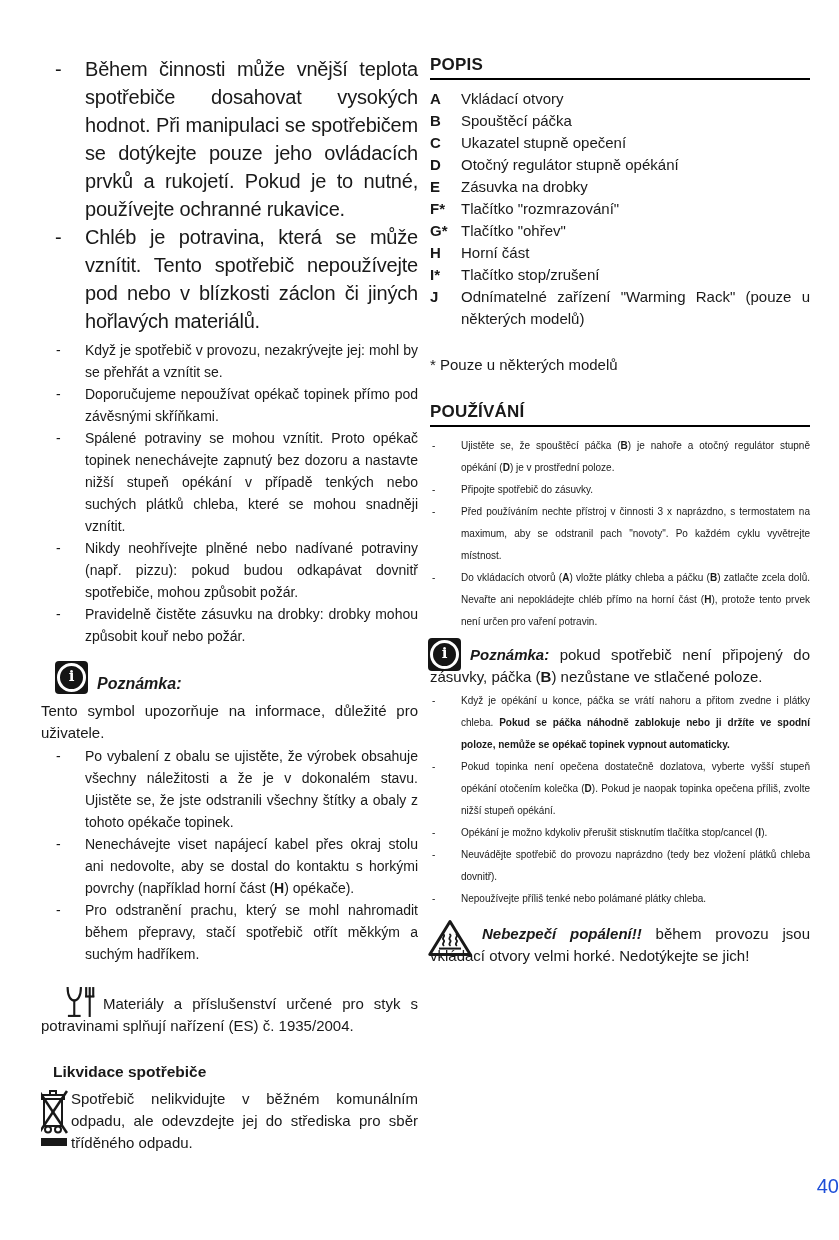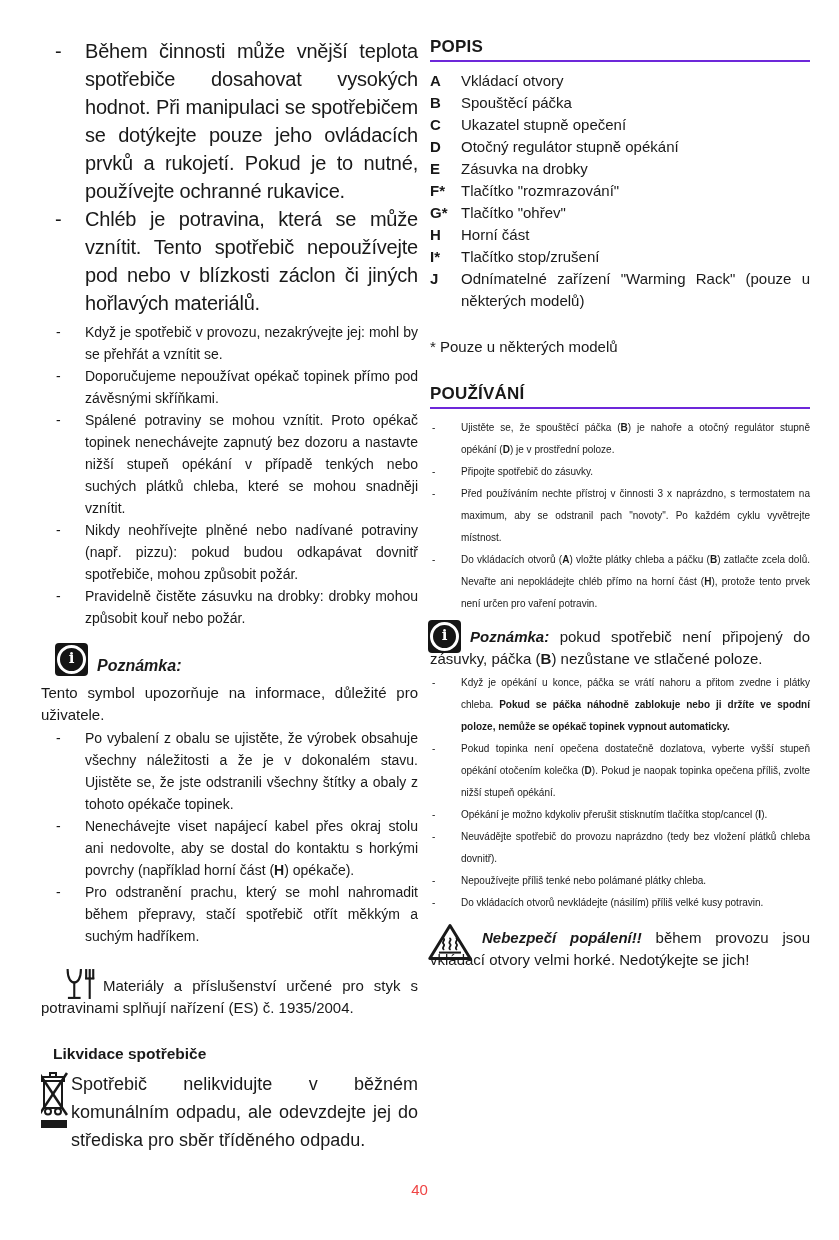--- a/index.html
+++ b/index.html
@@ -4,21 +4,21 @@
 <title>Manual page 40</title>
 <style>
   html,body{margin:0;padding:0;background:#ffffff;}
   body{
     width:839px;height:1240px;overflow:hidden;
     font-family:"Liberation Sans",sans-serif;
     color:#191919;
     -webkit-font-smoothing:antialiased;
   }
   .page{position:relative;width:839px;height:1240px;background:#fff;}
-  .cols{display:flex;gap:12px;padding:37px 29px 0 41px;box-sizing:border-box;}
+  .cols{display:flex;gap:12px;padding:55px 29px 0 41px;box-sizing:border-box;}
   .col-left{width:377px;flex:none;}
   .col-right{width:380px;flex:none;}
 
   p{margin:0;}
   .f-b{font-weight:700;}
   .f-bi{font-weight:700;font-style:italic;}
 
   
   .blist .item{display:flex;}
   .blist .dash{flex:none;box-sizing:border-box;}
@@ -59,35 +59,35 @@
   .rnote-block{margin:11px 0 2px;}
   .rnote-block .abs-icon{left:-2px;top:-6px;}
   .rnote-block p{text-indent:40px;}
 
   .burn-block{margin-top:13px;}
   .burn-block .abs-icon{left:-3px;top:-5px;}
   .burn-block p{text-indent:52px;}
 
   
   .sub-title{font-size:15.5px;font-weight:700;margin:26px 12px 7px;}
-  .disposal{overflow:hidden;font-size:18px;line-height:28px;}
+  .disposal{overflow:hidden;font-size:15px;line-height:22px;}
   .disposal .weee{float:left;width:30px;height:62px;margin:-2px 3px 0 -3px;}
   .disposal p{text-align:justify;}
 
   
   .sec-title{font-size:17px;font-weight:700;letter-spacing:.2px;
-    border-bottom:2px solid #6d28d9;padding-bottom:3px;margin:0 0 8px;}
+    border-bottom:2px solid #000000;padding-bottom:3px;margin:0 0 8px;}
   .sec-usage{margin-top:26px;}
   .def-row{display:flex;font-size:15px;line-height:22px;}
   .def-key{flex:none;width:31px;font-weight:700;}
   .def-text{flex:1;text-align:justify;}
   .footnote{font-size:15px;line-height:22px;margin-top:24px;}
 
-  .page-num{position:absolute;left:0;right:0;bottom:42px;text-align:center;
-    font-size:15px;color:#ef4444;}
+  .page-num{position:absolute;left:0;right:0;bottom:42px;text-align:right;
+    font-size:20px;color:#1d4ed8;}
 
   svg{display:block;}
 </style>
 </head>
 <body>
 
 <div class="page">
   <div class="cols">
 
     <div class="col-left">
@@ -287,24 +287,20 @@
             <div class="txt"><span>Opékání je možno kdykoliv přerušit stisknutím tlačítka stop/cancel (</span><span class="f-b">I</span><span>).</span></div>
           </div>
           <div class="item">
             <span class="dash"></span>
             <div class="txt">Neuvádějte spotřebič do provozu naprázdno (tedy bez vložení plátků chleba dovnitř).</div>
           </div>
           <div class="item">
             <span class="dash"></span>
             <div class="txt">Nepoužívejte příliš tenké nebo polámané plátky chleba.</div>
           </div>
-          <div class="item">
-            <span class="dash"></span>
-            <div class="txt">Do vkládacích otvorů nevkládejte (násilím) příliš velké kusy potravin.</div>
-          </div>
         </div>
 
         <div class="icon-para burn-block">
           <span class="abs-icon">
             <svg width="46" height="40" viewBox="0 0 50 43" fill="none">
               <path d="M25 3.5 L 47 39.5 H 3 Z" stroke="#191919" stroke-width="3.2" stroke-linejoin="round"></path>
               <path d="M13 33 H 37" stroke="#191919" stroke-width="2.2"></path>
               <g stroke="#191919" stroke-width="1.9" stroke-linecap="round">
                 <path d="M18 29.5 c -2.6 -2 2.6 -4 0 -6 c -2.6 -2 2.6 -4 0 -6"></path>
                 <path d="M25 29.5 c -2.6 -2 2.6 -4 0 -6 c -2.6 -2 2.6 -4 0 -6"></path>

